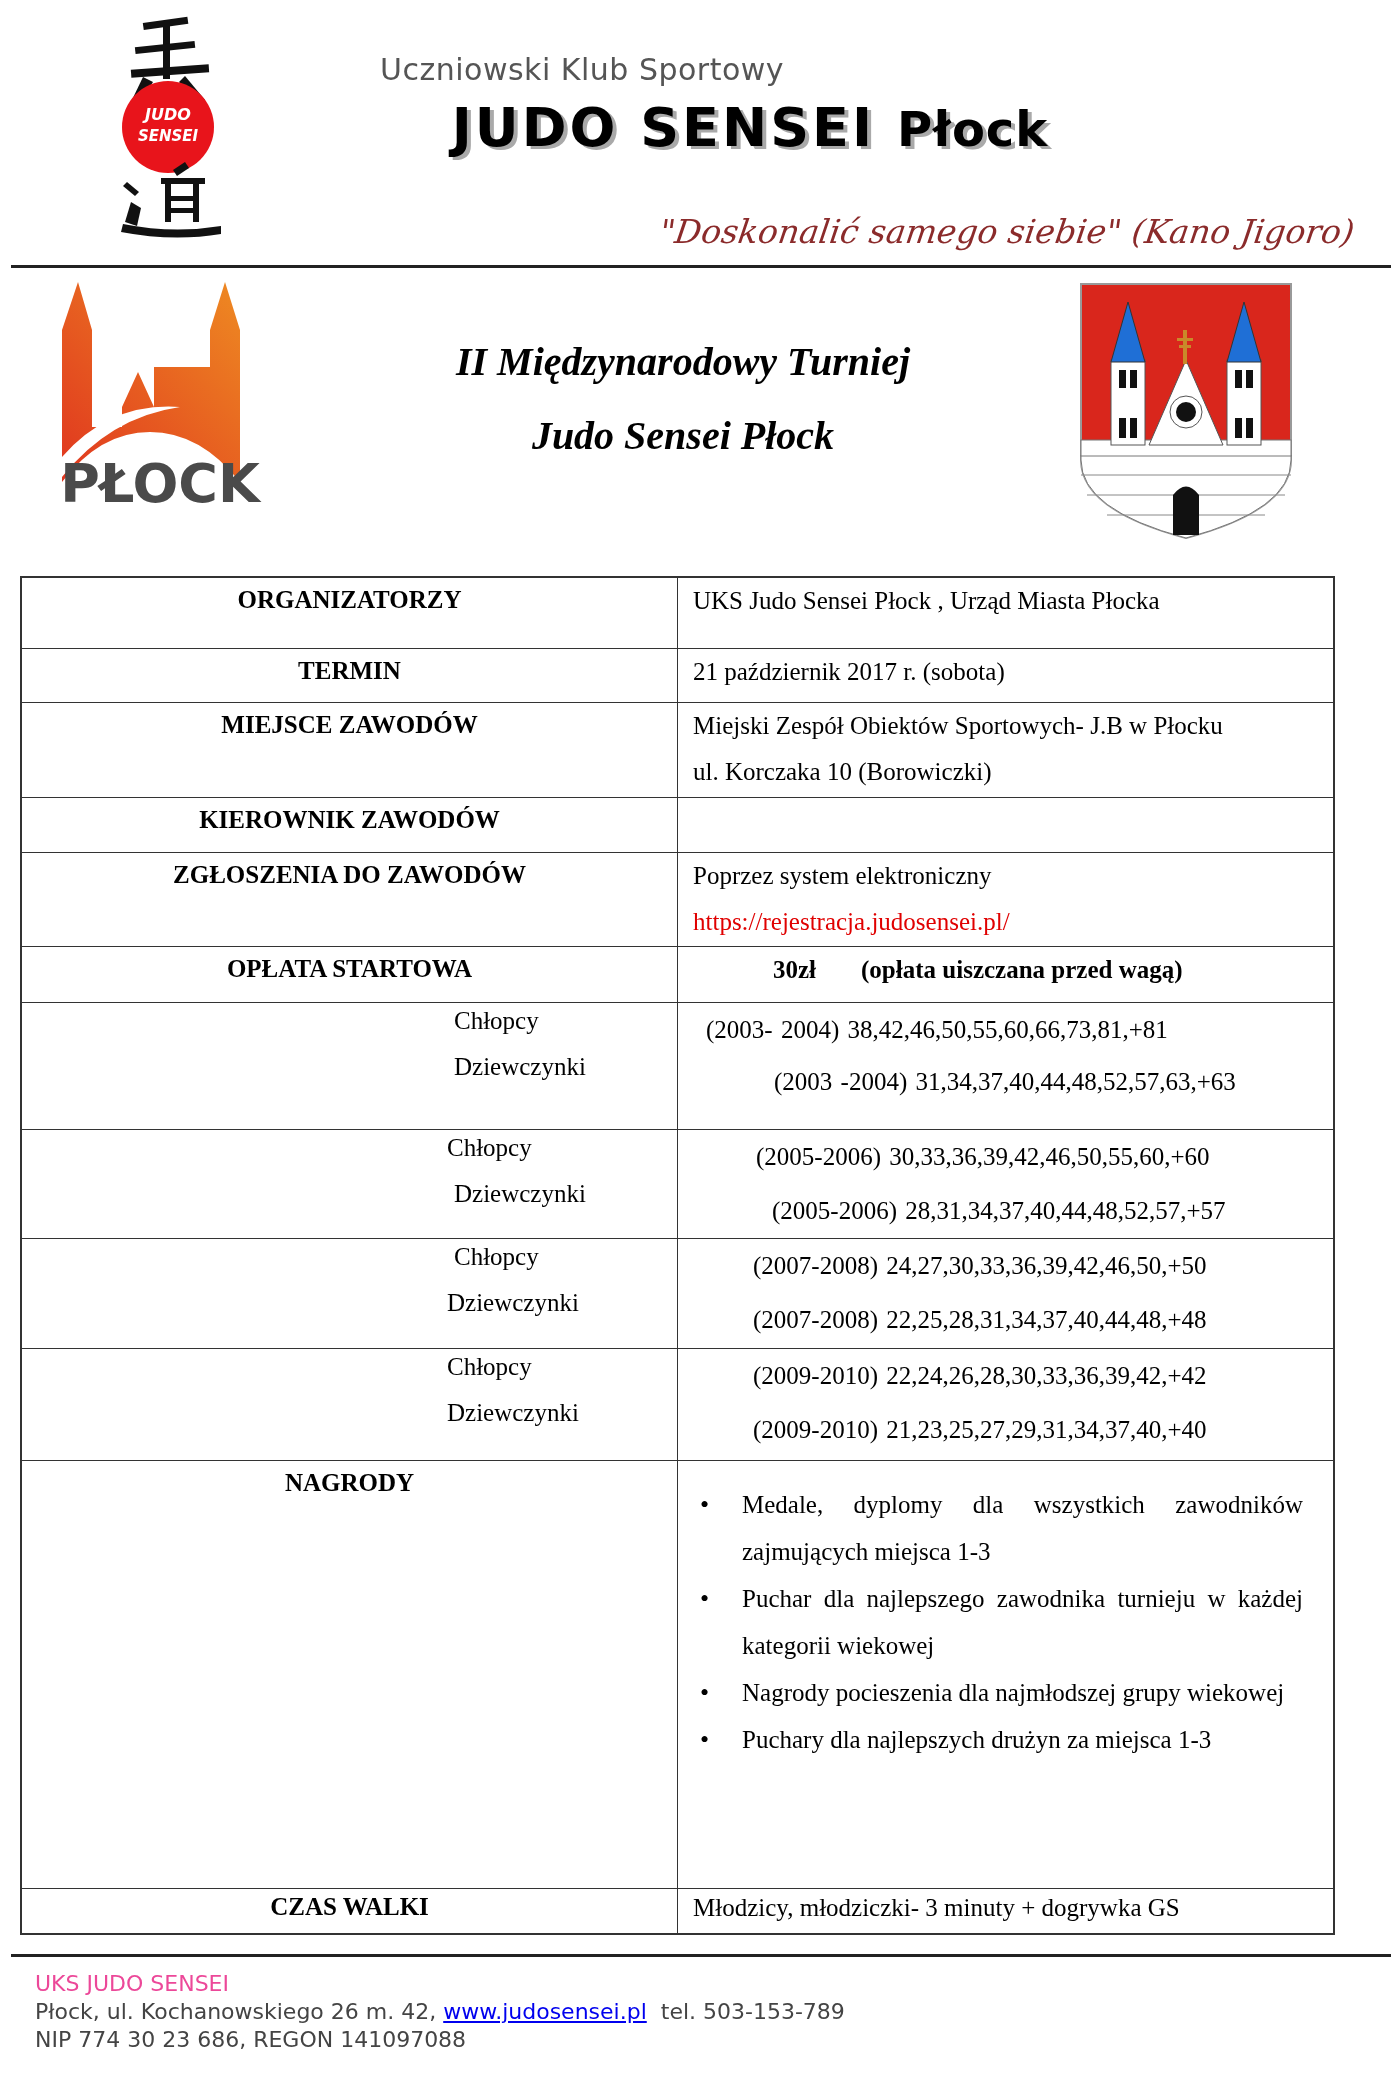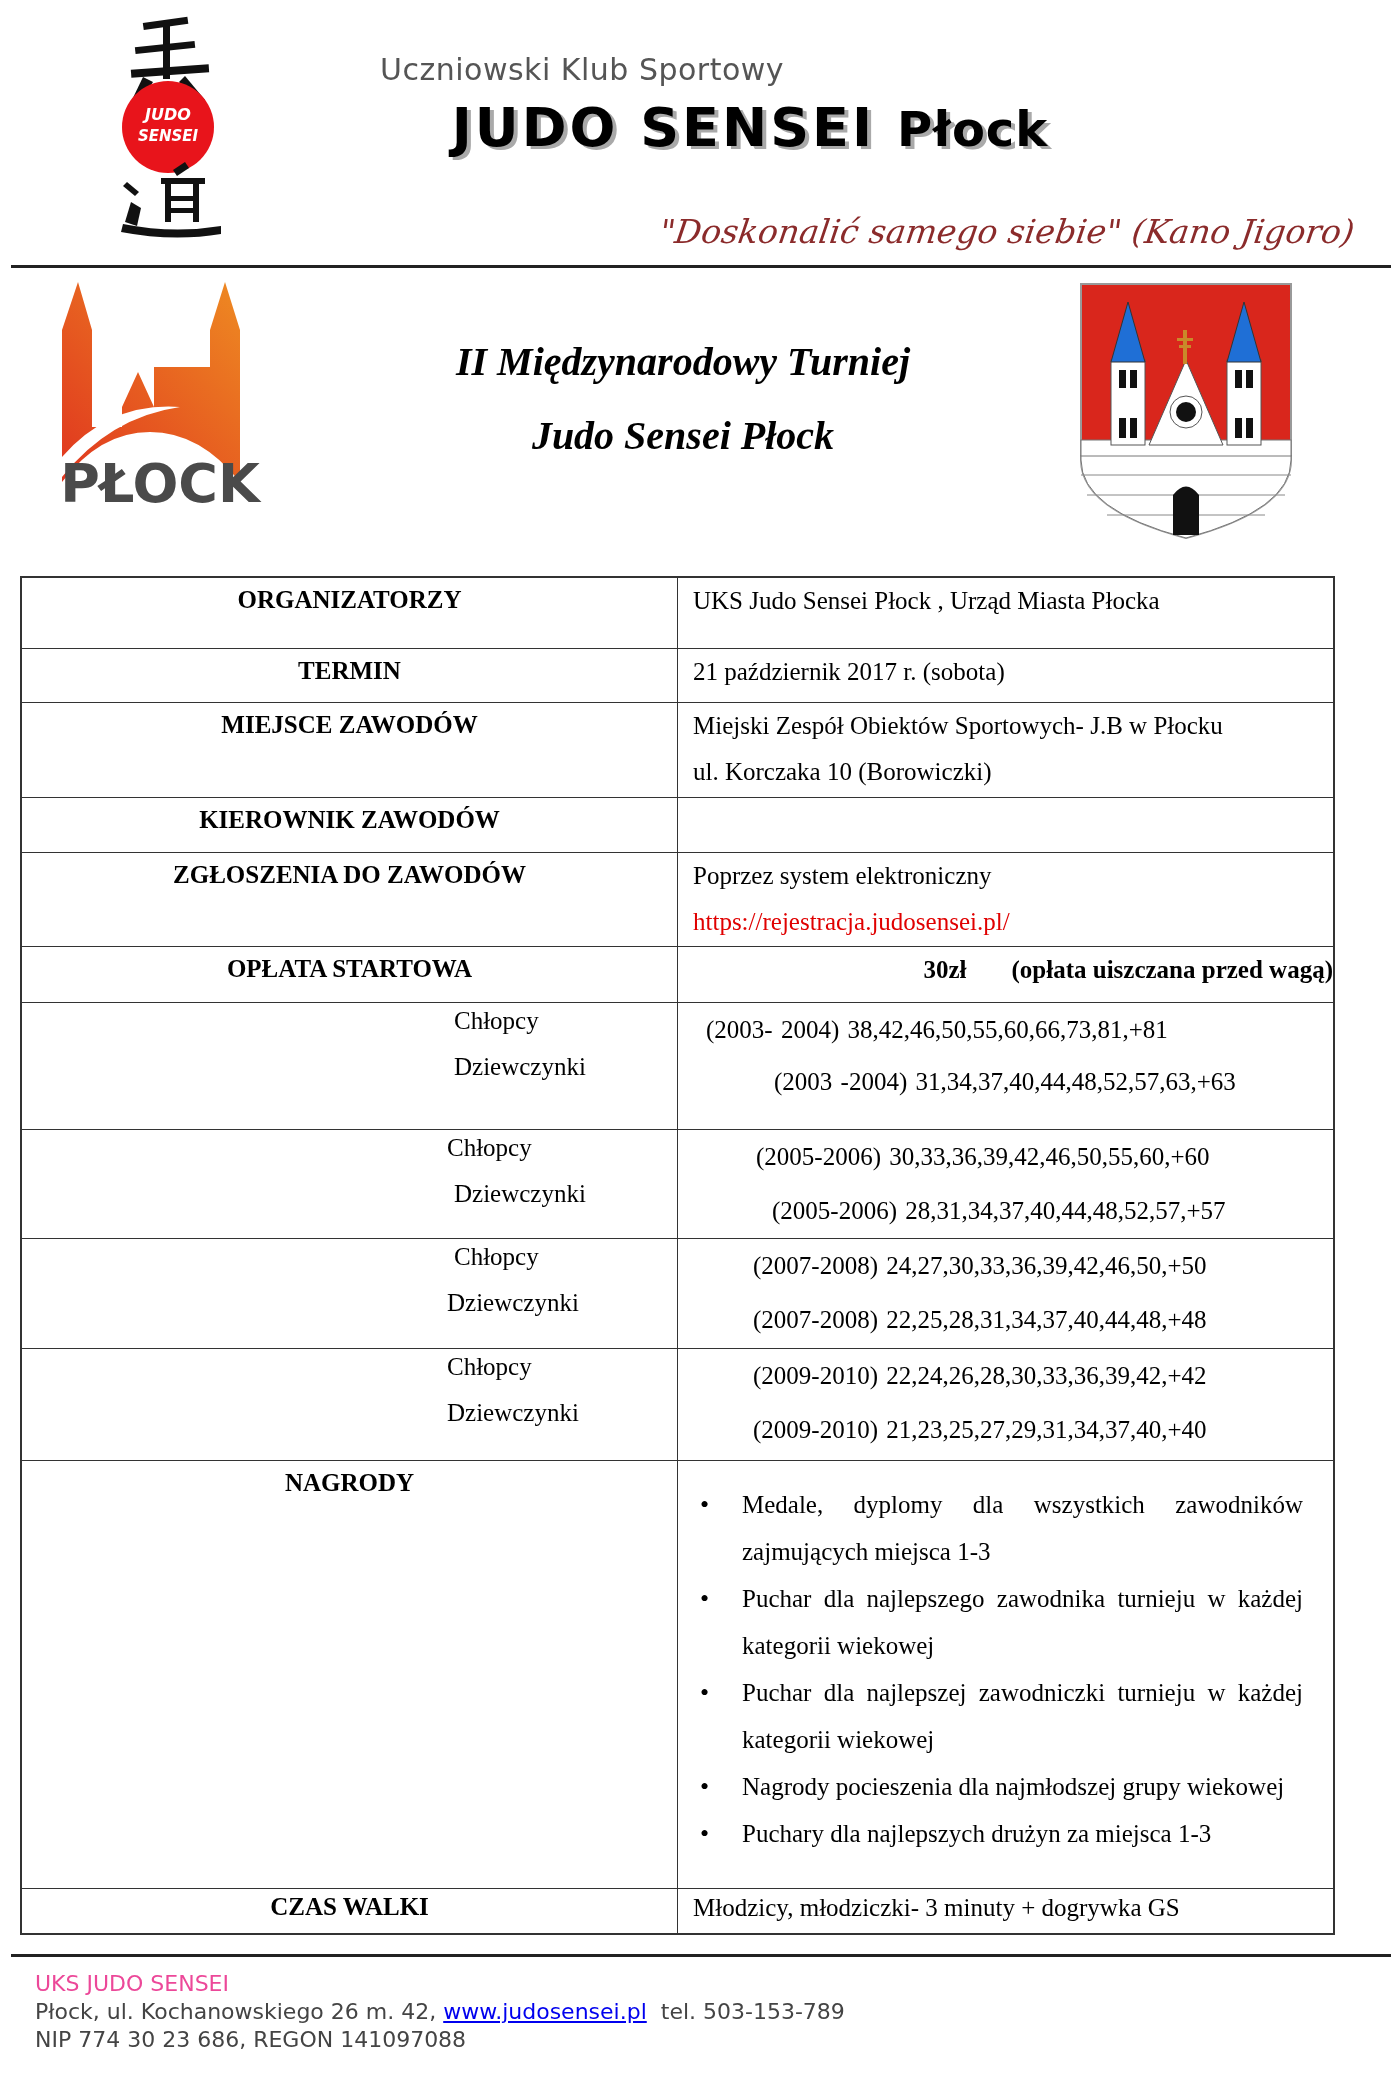--- a/index.html
+++ b/index.html
@@ -24,21 +24,21 @@
   .row { display: flex; border-bottom: 1.5px solid #333; box-sizing: border-box; }
   .row:last-child { border-bottom: none; font-family: Liberation Serif, serif; }
   .lcell { width: 656px; border-right: 1.5px solid #333; box-sizing: border-box; font-weight: bold; font-size: 25px; text-align: center; padding-top: 8px; }
   .rcell { flex: 1; font-size: 25px; padding: 8px 0 0 15px; box-sizing: border-box; line-height: 46px; }
   .rcell .line { height: 46px; line-height: 30px; }
   .lcell.cat { font-weight: normal; text-align: left; position: relative; }
   .cat .boys { position: absolute; top: 4px; }
   .cat .girls { position: absolute; top: 50px; }
   .cat-val { position: absolute; font-size: 25px; white-space: nowrap; word-spacing: 2px; }
   .link { color: #e00000; }
-  .fee { font-weight: bold; text-align: right; padding-left: 95px; }
+  .fee { font-weight: bold; text-align: left; padding-left: 95px; }
   .fee span.note { margin-left: 45px; }
 
   ul.prizes { list-style: none; margin: 16px; padding: 0; }
   ul.prizes li { position: relative; padding-left: 48px; padding-right: 14px; font-size: 25px; line-height: 47px; text-align: justify; }
   ul.prizes li::before { content: "•"; position: absolute; left: 6px; top: 0; font-size: 26px; }
 
   
   #footer-rule { left: 11px; width: 1380px; top: 1954px; height: 3px; background: #222; }
   #footer { left: 35px; top: 1970px; font-family: "DejaVu Sans", sans-serif; font-size: 22px; color: #444; line-height: 28px; }
   #footer .org { font-weight: normal; color: #ec4899; }
@@ -211,21 +211,20 @@
       <span class="cat-val" style="left:75px;top:58px">(2009-2010)    21,23,25,27,29,31,34,37,40,+40</span>
     </div>
   </div>
 
   <div class="row" style="height:428px">
     <div class="lcell">NAGRODY</div>
     <div class="rcell" style="padding:4px 0 0 0;line-height:47px">
       <ul class="prizes">
         <li>Medale, dyplomy dla wszystkich zawodników zajmujących miejsca 1-3</li>
         <li>Puchar dla najlepszego zawodnika turnieju w każdej kategorii wiekowej</li>
-        <li>Puchar dla najlepszej zawodniczki turnieju w każdej kategorii wiekowej</li>
         <li>Nagrody pocieszenia dla najmłodszej grupy wiekowej</li>
         <li>Puchary dla najlepszych drużyn za miejsca 1-3</li>
       </ul>
     </div>
   </div>
   <div class="row" style="height:44px">
     <div class="lcell" style="padding-top:4px">CZAS WALKI</div>
     <div class="rcell" style="padding-top:4px;line-height:30px">
         <div>Młodzicy, młodziczki- 3 minuty + dogrywka GS</div>
       </div>

